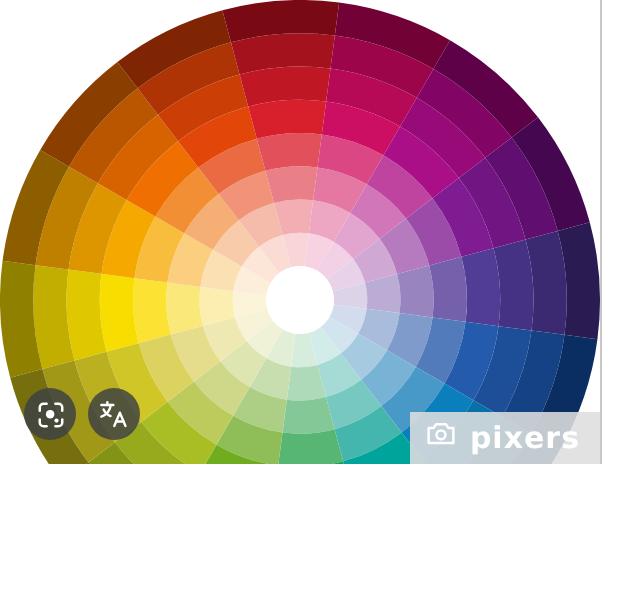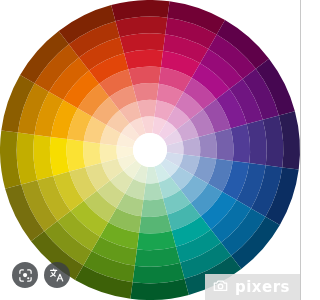--- a/index.html
+++ b/index.html
@@ -6,21 +6,21 @@
     margin: 0;
     padding: 0;
     background: #ffffff;
   }
   body {
     font-family: "Liberation Sans", sans-serif;
   }
   #stage {
     position: relative;
     width: 305px;
-    height: 300px;
+    height: 232px;
     background: #ffffff;
     overflow: hidden;
   }
   
   #edge-rule {
     position: absolute;
     top: 0;
     right: 4px;
     width: 1px;
     height: 300px;

